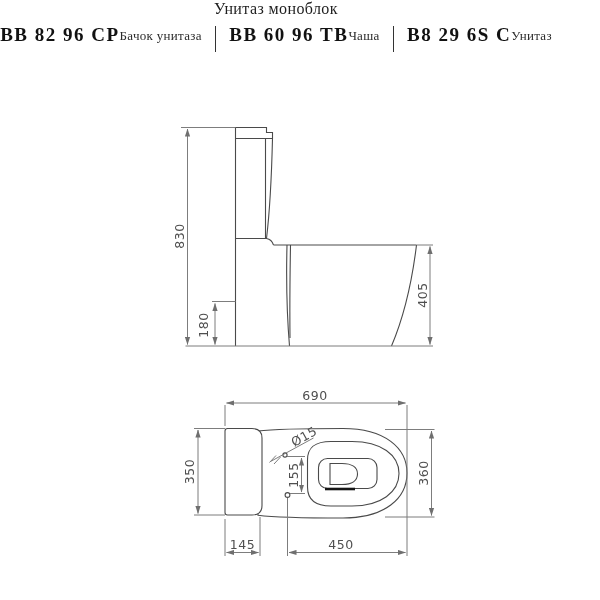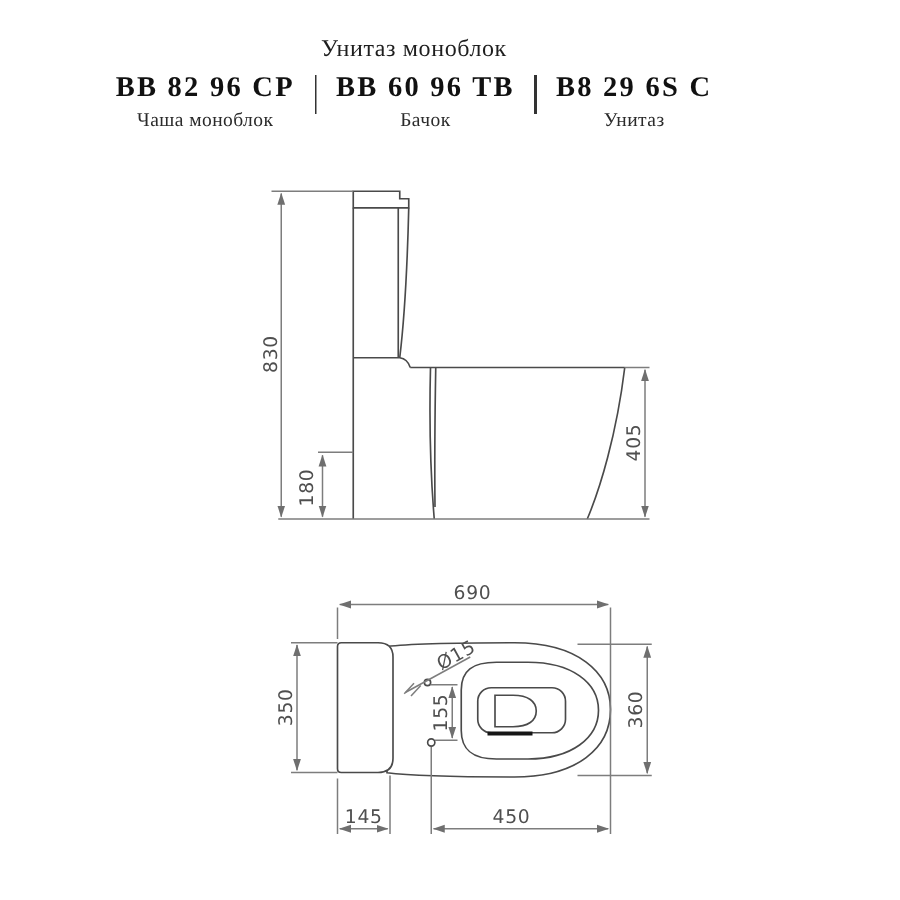--- a/index.html
+++ b/index.html
@@ -1,22 +1,22 @@
 <!DOCTYPE html>
 <html><head>
 <meta charset="utf-8">
 <style>
   html,body{margin:0;padding:0;background:#fff;}
   body{width:600px;height:600px;position:relative;font-family:"Liberation Serif",serif;overflow:hidden;}
   .stage{position:absolute;top:0;left:0;width:600px;height:600px;}
   svg.draw{position:absolute;top:0;left:0;}
-  .header{position:absolute;top:24px;left:0;width:552px;text-align:center;}
+  .header{position:absolute;top:0;left:0;width:552px;text-align:center;}
   .title{font-size:16px;color:#1e1e1e;letter-spacing:.4px;}
   .codes{margin-top:7px;display:flex;justify-content:center;align-items:flex-start;}
-  .prod{display:flex;flex-direction:column;align-items:center;}
+  .prod{display:flex;align-items:center;}
   .prod .code{font-weight:bold;font-size:19px;color:#111;letter-spacing:1.5px;white-space:nowrap;line-height:1.05;}
   .prod .sub{font-size:13px;color:#2b2b2b;margin-top:3px;letter-spacing:.3px;}
   .vdiv{width:1.5px;height:26px;background:#333;margin:0 13px;align-self:flex-start;margin-top:1px;}
   .dimtxt{font-family:"DejaVu Sans",sans-serif;font-size:12.5px;fill:#4f4f4f;letter-spacing:.5px;}
 </style>
 </head>
 <body>
 
 <div class="stage">
 
@@ -127,26 +127,26 @@
     <text class="dimtxt" x="341" y="548.5" text-anchor="middle">450</text>
     <text class="dimtxt" x="293.5" y="475" dy="0.35em" text-anchor="middle" transform="rotate(-90 293.5 475)">155</text>
     <text class="dimtxt" x="304" y="436.5" dy="0.35em" text-anchor="middle" transform="rotate(-29 304 436.5)">Ø15</text>
   </svg>
 
   <div class="header">
     <div class="title">Унитаз моноблок</div>
     <div class="codes">
       <div class="prod">
         <div class="code">BB 82 96 CP</div>
-        <div class="sub">Чаша моноблок</div>
+        <div class="sub">Бачок унитаза</div>
       </div>
       <div class="vdiv"></div>
       <div class="prod">
         <div class="code">BB 60 96 TB</div>
-        <div class="sub">Бачок</div>
+        <div class="sub">Чаша</div>
       </div>
       <div class="vdiv"></div>
       <div class="prod">
         <div class="code">B8 29 6S C</div>
         <div class="sub">Унитаз</div>
       </div>
     </div>
   </div>
 
 </div>

